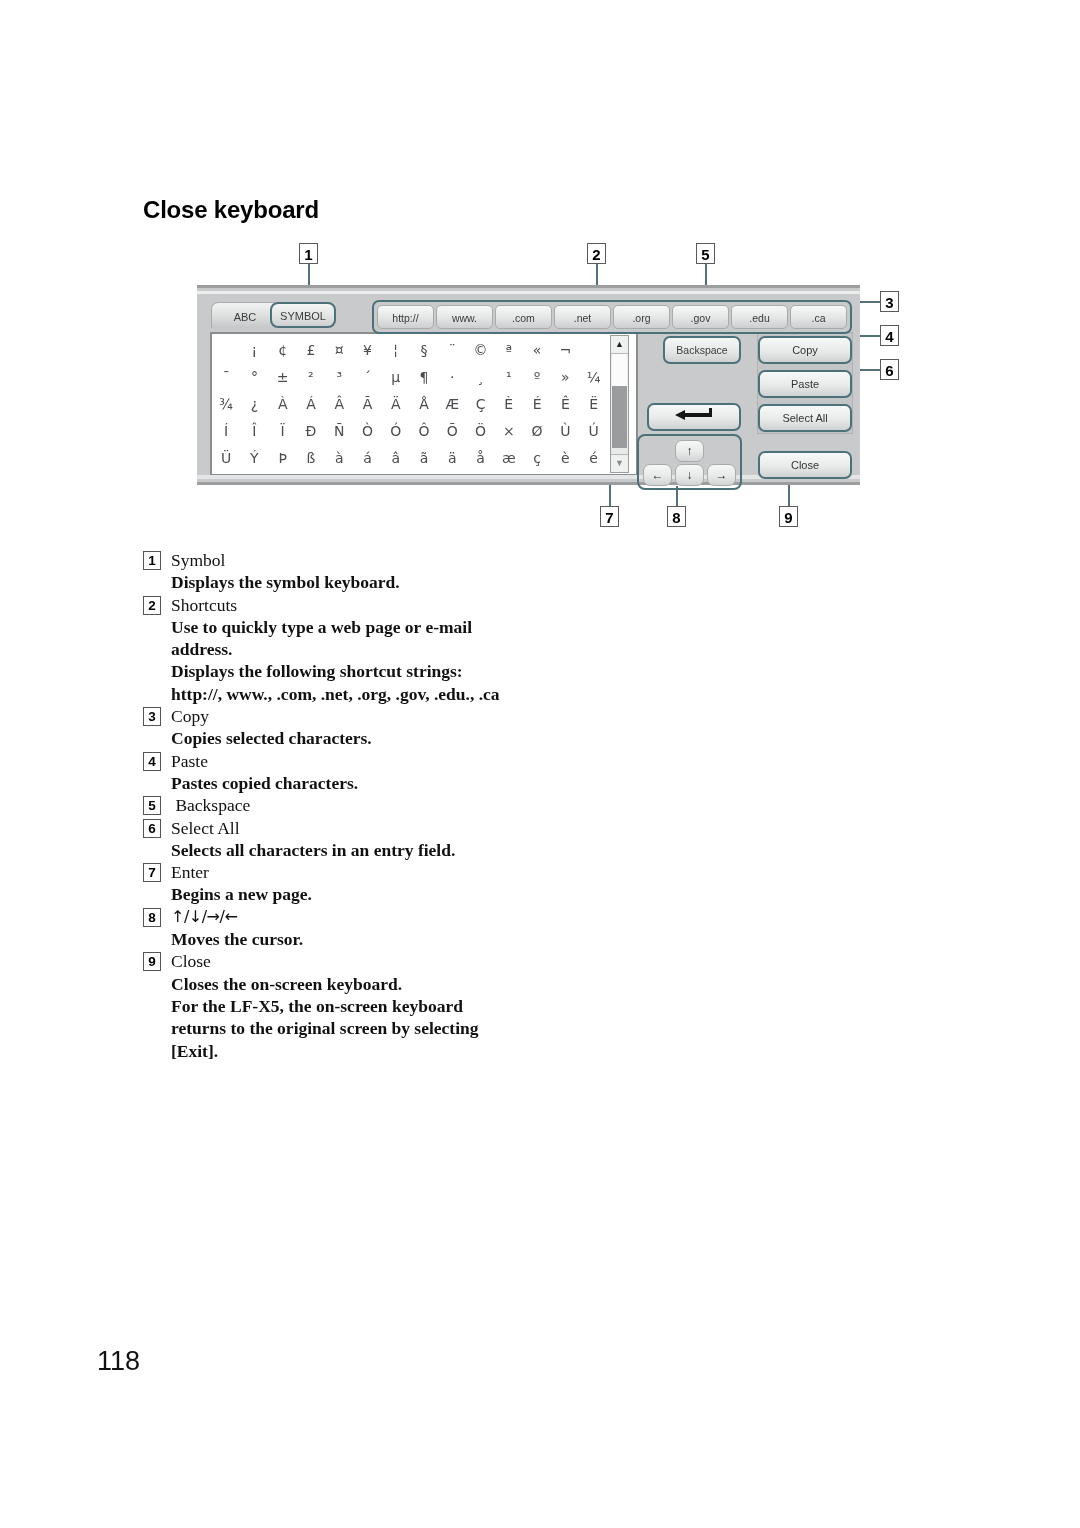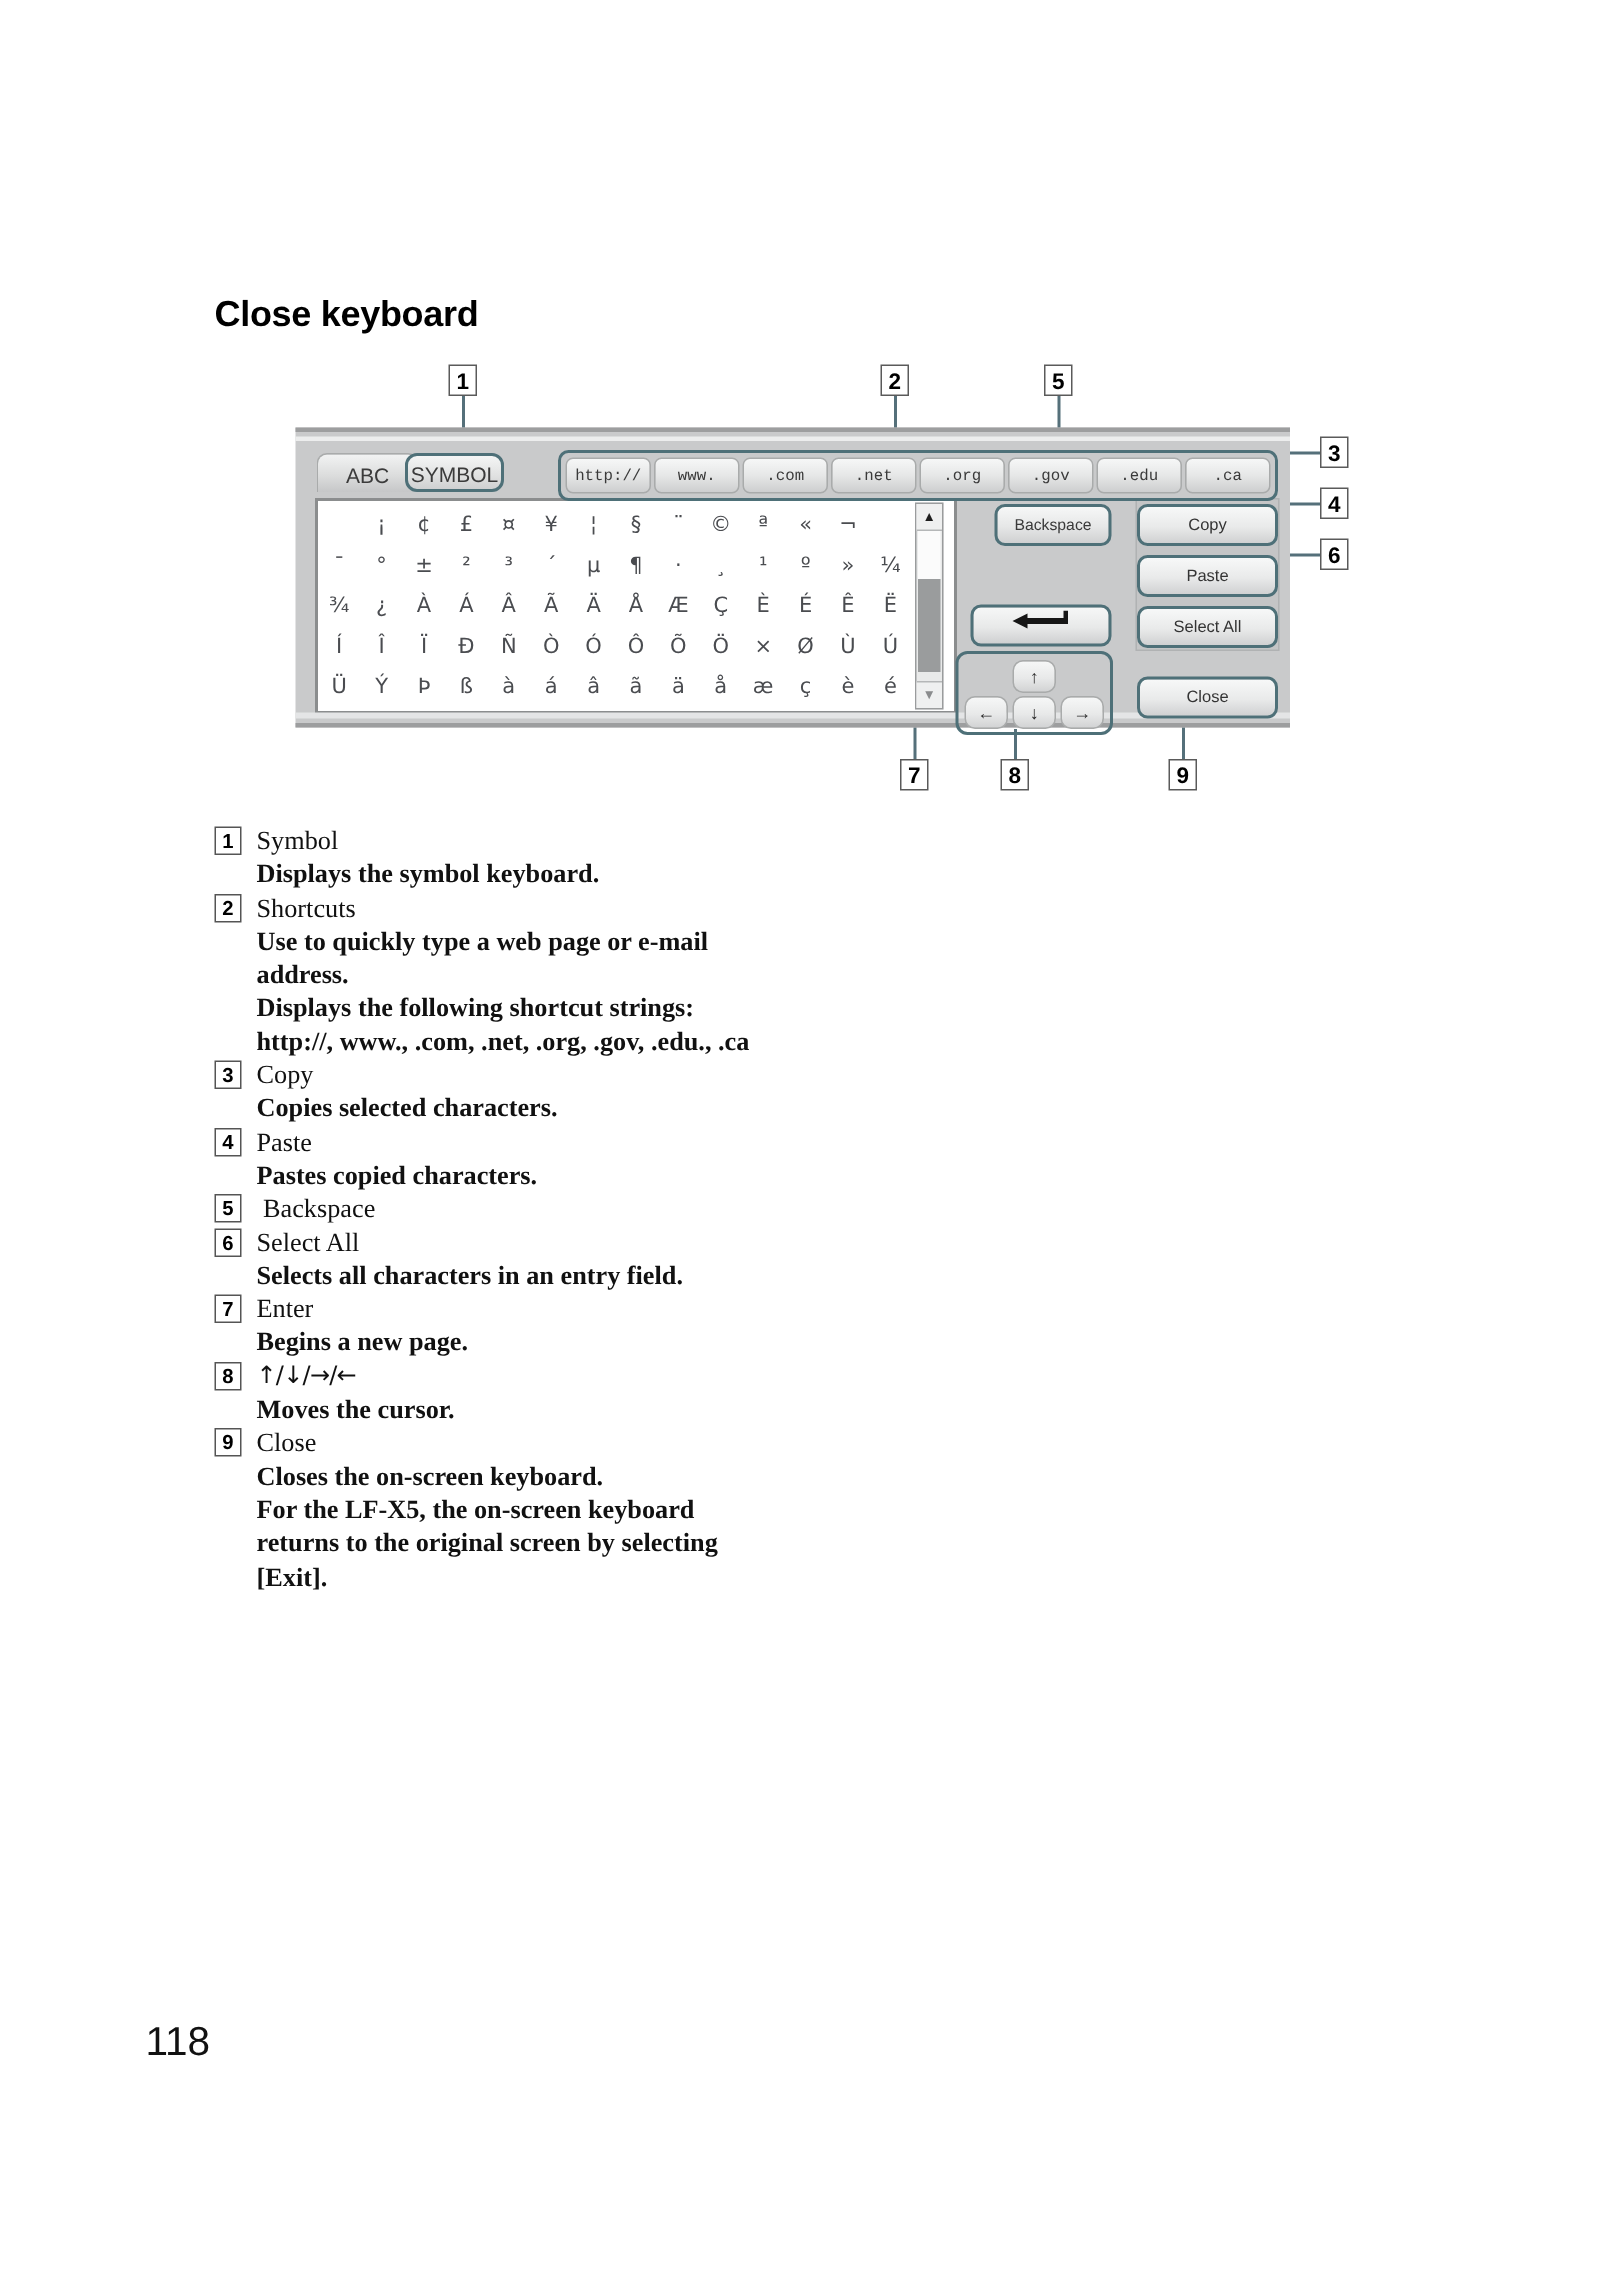--- a/index.html
+++ b/index.html
@@ -90,21 +90,21 @@
   }
 
   
   .tab {
     position: absolute;
     top: 14px;
     height: 26px;
     border-radius: 7px 7px 0 0;
     background: linear-gradient(to bottom, #f2f3f3 0%, #dcdddd 55%, #c6c7c8 100%);
     font-family: "Liberation Sans", sans-serif;
-    font-size: 14px;
+    font-size: 11px;
     color: #3b3b3b;
     text-align: center;
     line-height: 28px;
     box-sizing: border-box;
     border: 1px solid #a9abab;
     border-bottom: none;
     z-index: 4;
   }
   #tab-abc { left: 14px; width: 68px; }
   #tab-symbol {
@@ -131,21 +131,21 @@
     padding: 0 2px;
     z-index: 5;
   }
   .shortcut-key {
     flex: 1 1 0;
     margin: 0 1px;
     height: 24px;
     border-radius: 5px;
     background: linear-gradient(to bottom, #f6f7f7 0%, #e6e7e7 50%, #cdcecf 100%);
     border: 1px solid #a9abab;
-    font-family: Liberation Mono, monospace;
+    font-family: Liberation Sans, sans-serif;
     font-size: 10.5px;
     color: #3a3a3a;
     text-align: center;
     line-height: 24px;
     box-sizing: border-box;
   }
 
   
   #symbol-area {
     position: absolute;

